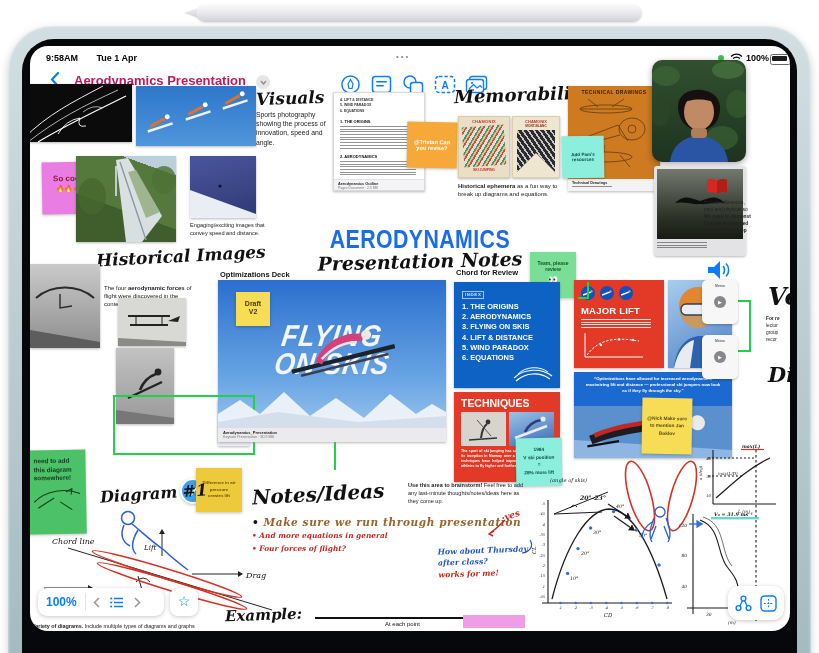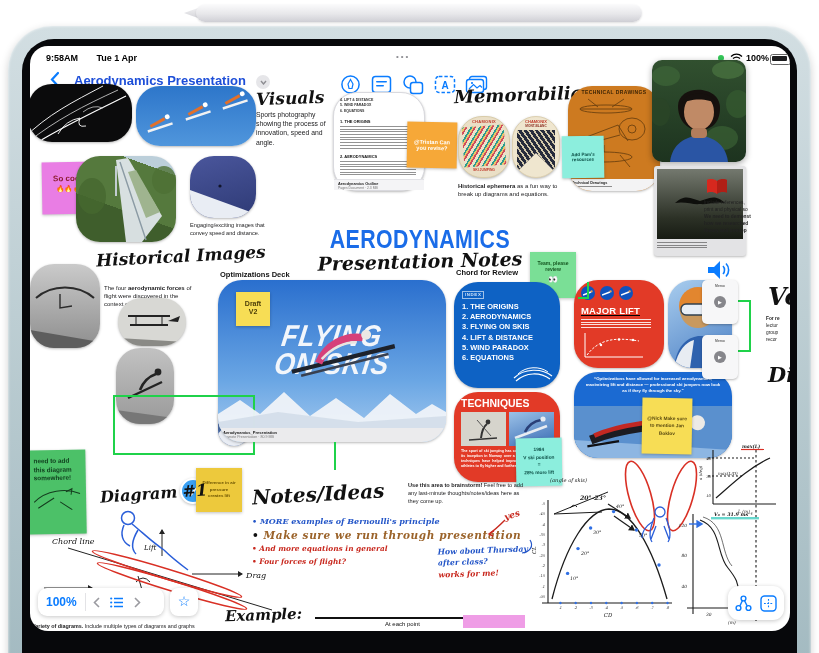--- a/index.html
+++ b/index.html
@@ -1,20 +1,20 @@
 <!DOCTYPE html>
 <html><head>
 <meta charset="utf-8">
 <style>
   html,body{margin:0;padding:0;background:#fff;}
   .stage{position:relative;width:819px;height:653px;background:#fff;overflow:hidden;
          font-family:"Liberation Sans",sans-serif;-webkit-font-smoothing:antialiased;}
   .abs{position:absolute;}
   .hand{font-family:"DejaVu Serif",serif;font-style:italic;}
-  .sh{box-shadow:0 1px 2.5px rgba(0,0,0,.28);border-radius:24px;}
+  .sh{box-shadow:0 1px 2.5px rgba(0,0,0,.28);}
   .sticky{position:absolute;box-shadow:0 1px 3px rgba(0,0,0,.25);}
   .greek{background:repeating-linear-gradient(to bottom,rgba(40,40,40,.5) 0 1px,transparent 1px 2.7px);}
   .greekw{background:repeating-linear-gradient(to bottom,rgba(255,255,255,.85) 0 1px,transparent 1px 2.6px);}
   .pc{font-size:3.8px;color:#222;line-height:1.3;}
   svg{display:block;}
   .nopass{pointer-events:none;}
   
   .pencil{position:absolute;left:196px;top:4px;width:446px;height:18px;border-radius:9px;
           background:linear-gradient(180deg,#fbfbfc,#e7e7ea 55%,#cfcfd5);box-shadow:0 1px 2px rgba(0,0,0,.12);}
   .pencil-tip{position:absolute;left:184px;top:8px;width:14px;height:10px;background:linear-gradient(180deg,#efeff1,#d5d5da);
@@ -54,21 +54,21 @@
       <circle cx="6.5" cy="8.2" r="1.2" fill="#000"></circle>
     </svg>
     <div class="abs" style="left:716px;top:7px;font-size:9px;font-weight:600;color:#000;">100%</div>
     <div class="abs" style="left:740px;top:7.5px;width:19px;height:9px;border:1px solid #666;border-radius:2.5px;">
       <div class="abs" style="left:1px;top:1px;width:15px;height:5px;background:#1c1c1e;border-radius:1px;"></div>
     </div>
 
     <svg class="abs" style="left:20px;top:25px;" width="10" height="17" viewBox="0 0 10 17">
       <polyline points="8,2 2,8.5 8,15" stroke="#0a7cff" stroke-width="2.2" fill="none" stroke-linecap="round"></polyline>
     </svg>
-    <div class="abs" style="left:44px;top:27px;font-size:13px;font-weight:bold;color:#1d4ed8;">Aerodynamics Presentation</div>
+    <div class="abs" style="left:44px;top:27px;font-size:13px;font-weight:bold;color:#be185d;">Aerodynamics Presentation</div>
     <div class="abs" style="left:226px;top:29px;width:14px;height:14px;border-radius:50%;background:#e6e6e9;text-align:center;">
       <svg style="margin:4.5px auto 0;" width="7" height="5" viewBox="0 0 7 5">
         <polyline points="1,1 3.5,4 6,1" stroke="#8e8e93" stroke-width="1.4" fill="none"></polyline>
         </svg>
     </div>
 
     <svg class="abs" style="left:310px;top:28px;" width="21" height="21" viewBox="0 0 21 21">
       <circle cx="10.5" cy="10.5" r="8.6" stroke="#0a7cff" stroke-width="1.5" fill="none"></circle>
       <path d="M10.5,5.5 L13,10 L12,14.5 L9,14.5 L8,10 Z" stroke="#0a7cff" stroke-width="1.2" fill="none"></path>
     </svg>
@@ -333,21 +333,21 @@
         <div class="idxitem">5. WIND PARADOX</div>
         <div class="idxitem">6. EQUATIONS</div>
       </div>
       <svg class="abs" style="right:6px;bottom:6px;" width="42" height="20" viewBox="0 0 42 20">
         <path d="M2,16 C12,6 30,6 40,14" stroke="#fff" stroke-width="1.2" fill="none"></path>
         <path d="M4,19 C14,10 28,10 38,17" stroke="#fff" stroke-width="1.2" fill="none"></path>
         <path d="M6,12 C14,4 28,4 36,10" stroke="#fff" stroke-width="1" fill="none"></path>
       </svg>
     </div>
 
-    <div class="abs sh slide-red" style="left:544px;top:234px;width:90px;height:88px;overflow:hidden;text-decoration:underline;">
+    <div class="abs sh slide-red" style="left:544px;top:234px;width:90px;height:88px;overflow:hidden;">
       <div style="display:flex;gap:5px;margin:6px 0 0 7px;">
         <div style="width:14px;height:14px;border-radius:50%;background:#0f52bd;position:relative;">
           <svg style="position:absolute;left:2px;top:4px;" width="10" height="7" viewBox="0 0 10 7">
               <line x1="0" y1="5" x2="8" y2="2" stroke="#fff" stroke-width="1.4"></line>
               <circle cx="8.6" cy="1.4" r="1.1" fill="#f0a050"></circle>
             </svg>
         </div>
         <div style="width:14px;height:14px;border-radius:50%;background:#0f52bd;position:relative;">
           <svg style="position:absolute;left:2px;top:4px;" width="10" height="7" viewBox="0 0 10 7">
               <line x1="0" y1="5" x2="8" y2="2" stroke="#fff" stroke-width="1.4"></line>
@@ -611,21 +611,20 @@
         <text x="216" y="180" font-size="4.4">30</text>
         <text x="238" y="188" font-size="4.4">(m)</text>
       </g>
     </svg>
 
     <div class="abs hand" style="left:222px;top:436px;font-size:20px;font-weight:bold;transform:rotate(-3deg);color:#111;">Notes/Ideas</div>
     <div class="abs" style="left:378px;top:436px;width:122px;font-size:5.6px;line-height:1.4;color:#1c1c1e;">
       <span style="font-weight:bold;">Use this area to brainstorm!</span><span> Feel free to add any last-minute thoughts/notes/ideas here as they come up.</span>
     </div>
     <div class="abs hand" style="left:222px;top:470px;">
-      <div class="bullet" style="font-size:8px;color:#2456c8;font-weight:bold;margin-bottom:3px;"><span style="color:#2456c8;">• </span><span>MORE examples of Bernoulli's principle</span></div>
       <div class="bullet" style="font-size:10.5px;color:#9b632a;font-weight:bold;margin-bottom:3px;letter-spacing:.6px;"><span style="color:#111;">• </span><span>Make sure we run through presentation</span></div>
       <div class="bullet" style="font-size:7.4px;color:#c8281e;font-weight:bold;margin-bottom:4px;"><span>• </span><span>And more equations in general</span></div>
       <div class="bullet" style="font-size:7.4px;color:#c8281e;font-weight:bold;"><span>• </span><span>Four forces of flight?</span></div>
     </div>
     <div class="abs hand" style="left:474px;top:464px;font-size:9px;color:#c8281e;font-weight:bold;transform:rotate(-18deg);">yes</div>
     <svg class="abs nopass" style="left:455px;top:472px;" width="22" height="20" viewBox="0 0 22 20">
       <path d="M20,2 C14,8 10,12 5,15" stroke="#c8281e" stroke-width="1.4" fill="none"></path>
       <path d="M9,13 L4,16 L8,18" stroke="#c8281e" stroke-width="1.4" fill="none"></path>
     </svg>
     <svg class="abs nopass" style="left:488px;top:492px;" width="16" height="18" viewBox="0 0 16 18">

